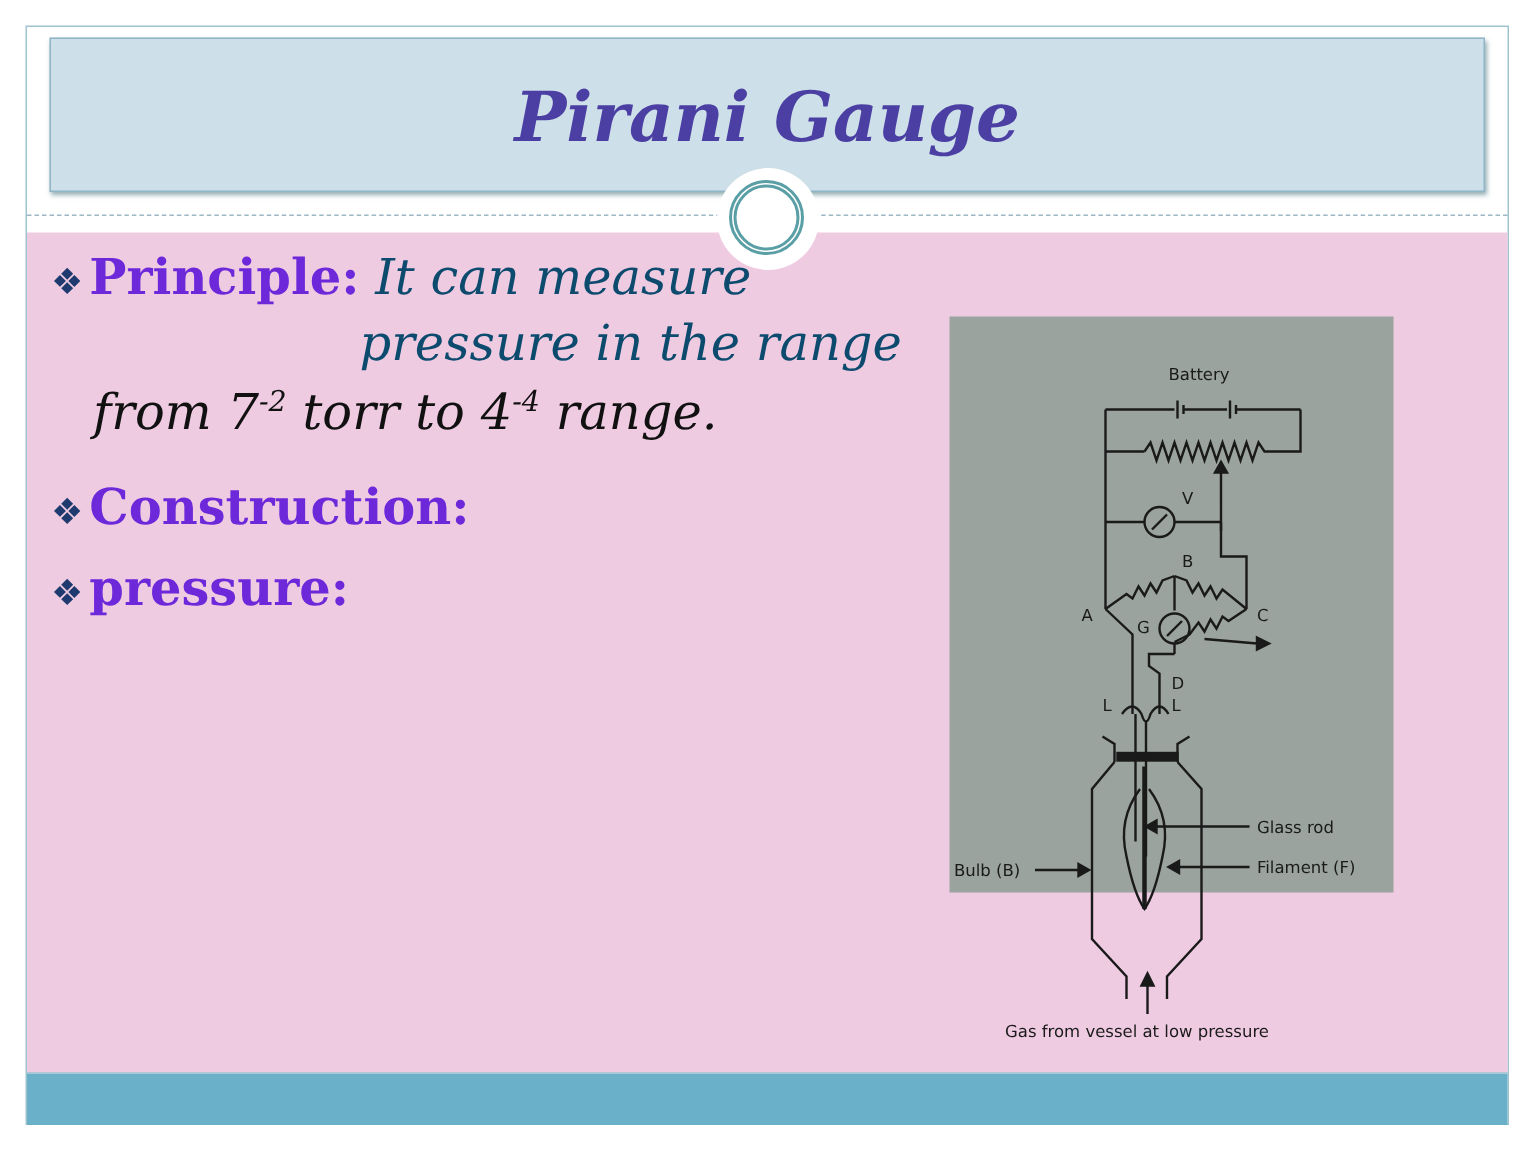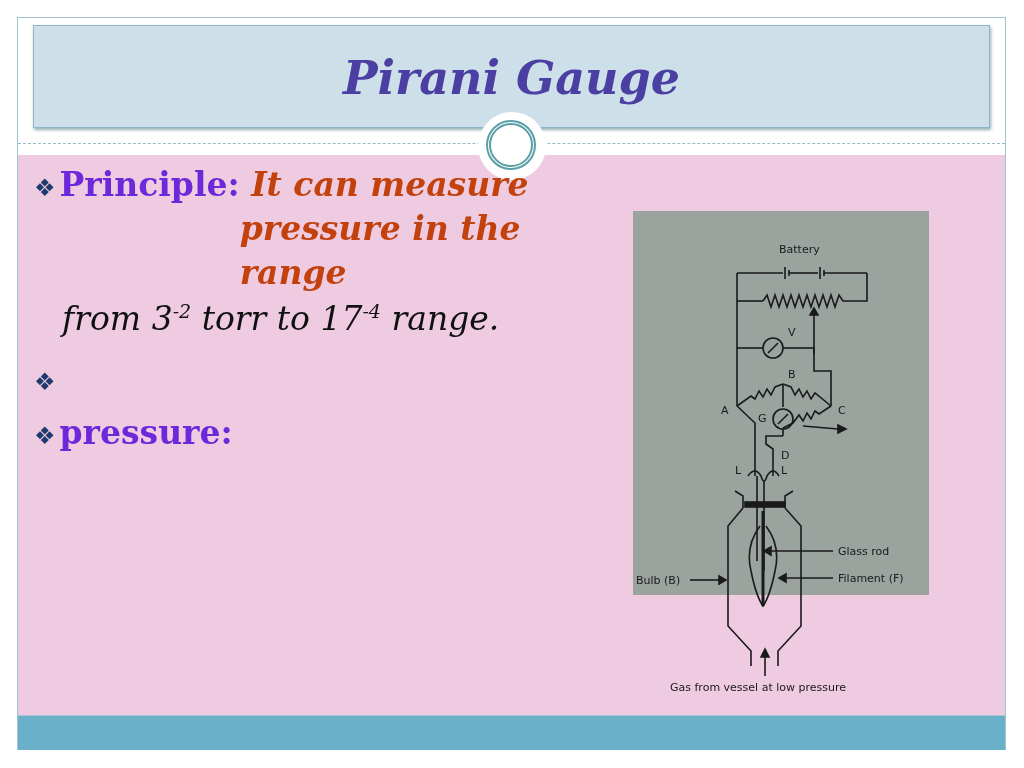--- a/index.html
+++ b/index.html
@@ -10,21 +10,21 @@
   .dash-line { position:absolute; left:18px; width:987px; top:143px; border-top:1px dashed #9bb8c4; }
   .content { position:absolute; left:18px; top:155px; width:987px; height:560px; background:#efcbe2; }
   .footer-bar { position:absolute; left:18px; top:715px; width:987px; height:34px; background:#6bb0c9; border-top:1px solid #a9c5d6; }
   .ring-bg { position:absolute; left:478px; top:112px; width:68px; height:68px; border-radius:50%; background:#ffffff; }
   .ring { position:absolute; left:486px; top:120px; width:50px; height:50px; border-radius:50%; border:2px solid #5a9fa6; box-sizing:border-box; background:#ffffff; }
   .ring-inner { position:absolute; left:489px; top:123px; width:44px; height:44px; border-radius:50%; border:2px solid #5a9fa6; box-sizing:border-box; }
   .bullets { position:absolute; left:34px; top:163px; width:600px; }
   .bullet { display:flex; align-items:baseline; font-size:33px; line-height:44px; }
   .bullet-icon { color:#1f3a6e; font-size:24px; margin-right:4px; font-family:"DejaVu Sans", sans-serif; }
   .label { color:#6d28d9; font-weight:bold; font-family:"DejaVu Serif", serif; }
-  .body-text { color:#c2410c; font-style:italic; font-family:"DejaVu Serif", serif;font-weight:bold; }
+  .body-text { color:#0c4a6e; font-style:italic; font-family:"DejaVu Serif", serif; }
   .line2 { padding-left:28px; font-size:33px; line-height:48px; color:#111; font-style:italic; }
   sup { font-size:19px; vertical-align:super; line-height:0; }
   .bullet.gap { margin-top:10px; line-height:58px; }
   .diagram { position:absolute; left:633px; top:211px; width:296px; height:384px; background:#9aa39e; }
   .diagram svg { position:absolute; left:0; top:0; }
   .dtext { font-family:"DejaVu Sans", sans-serif; font-size:11px; fill:#1a1a1a; }
 </style>
 </head>
 <body>
 
@@ -41,23 +41,24 @@
 <div class="ring-bg"></div>
 <div class="ring"></div>
 <div class="ring-inner"></div>
 
 <div class="bullets">
   <div class="bullet">
     <span class="bullet-icon">❖</span>
     <span class="label">Principle:</span>
     <span class="body-text">&nbsp;<span>It can measure pressure in the range</span></span>
   </div>
-  <div class="line2"><span>from 3</span><sup>-2</sup><span> torr to 17</span><sup>-4</sup><span> range.</span></div>
+  <div class="line2"><span>from 7</span><sup>-2</sup><span> torr to 4</span><sup>-4</sup><span> range.</span></div>
   <div class="bullet gap">
     <span class="bullet-icon">❖</span>
+    <span class="label">Construction:</span>
   </div>
   <div class="bullet">
     <span class="bullet-icon">❖</span>
     <span class="label">pressure:</span>
   </div>
 </div>
 
 <div class="diagram">
   <svg width="296" height="505" viewBox="0 0 296 505" stroke="#1a1a1a" fill="none" stroke-width="1.6">
 

